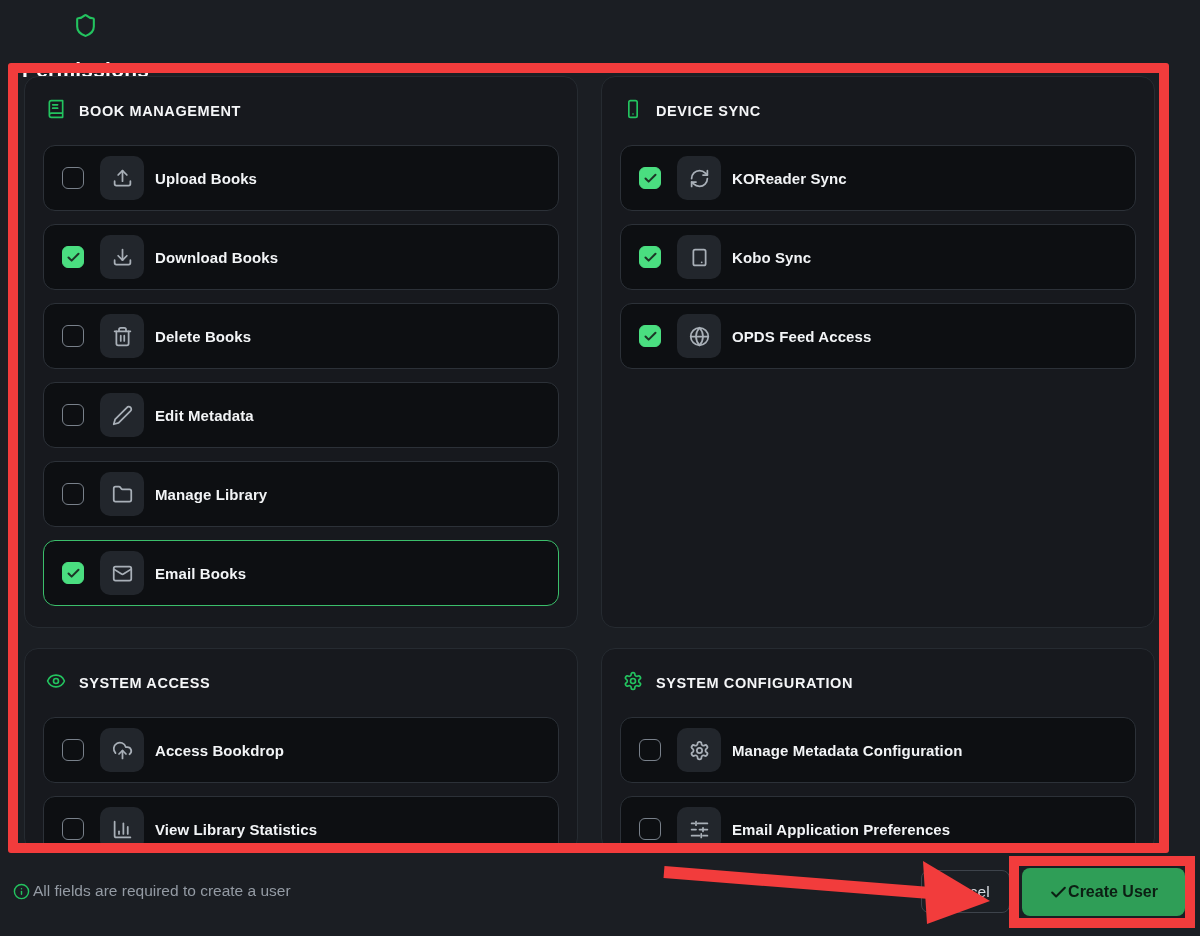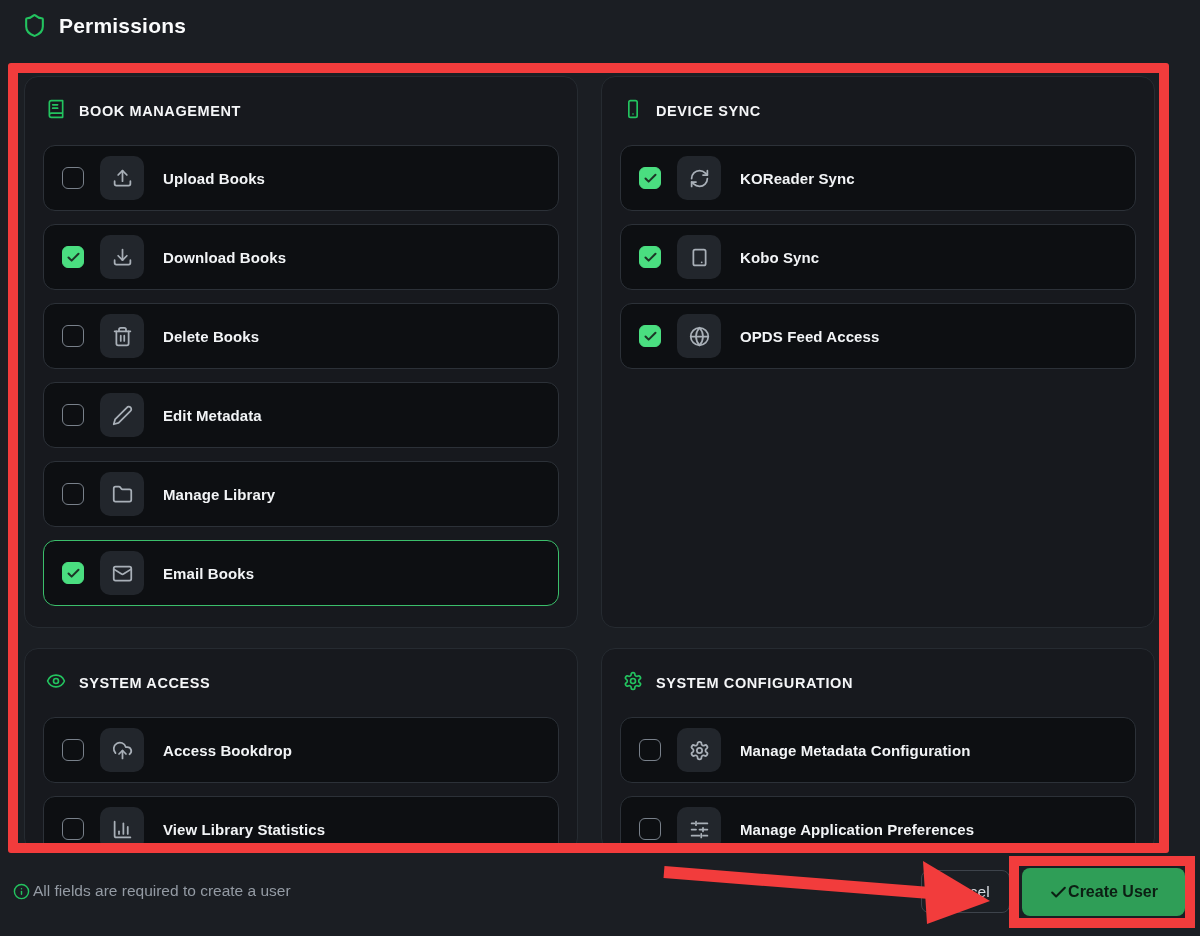--- a/index.html
+++ b/index.html
@@ -1,20 +1,20 @@
 <!DOCTYPE html>
 <html><head>
 <meta charset="utf-8">
 <style>
   * { margin:0; padding:0; box-sizing:border-box; }
   html,body { width:1200px; height:936px; background:#1b1e23; overflow:hidden;
     font-family:"Liberation Sans","DejaVu Sans",sans-serif; position:relative; }
 
   
-  .app-header { position:absolute; left:22px; top:13px; display:flex; align-items:center; gap:12px; z-index:1; }
+  .app-header { position:absolute; left:22px; top:13px; display:flex; align-items:center; gap:20px; z-index:1;flex-direction:column; }
   .app-header .shield { width:25px; height:25px; color:#23c35f; }
   .app-title { font-size:21px; font-weight:700; color:#fafbfc; letter-spacing:0.2px; }
 
   
   .content { position:absolute; left:24px; top:76px; display:grid;
     grid-template-columns:554px 554px; column-gap:23px; row-gap:20px; z-index:1; }
   .card { background:#17191e; border:1px solid #262b31; border-radius:14px; padding:20px 18px; }
   .card.tall { height:552px; }
   .card.short { height:204px; overflow:hidden; }
   .card-head { display:flex; align-items:flex-end; gap:13px; margin:2px 0 26px 3px; }
@@ -28,21 +28,21 @@
 
   .cb { width:22px; height:22px; border-radius:6px; border:1.5px solid #78808a; flex:none;
     display:flex; align-items:center; justify-content:center; background:transparent; }
   .cb svg { display:none; width:15px; height:15px; }
   .cb.checked { background:#4ade80; border-color:#4ade80; }
   .cb.checked svg { display:block; }
 
   .tile { width:44px; height:44px; border-radius:10px; background:#22262c; margin-left:16px; flex:none;
     display:flex; align-items:center; justify-content:center; color:#a9b0b8; }
   .tile svg { width:21px; height:21px; }
-  .lbl { margin-left:19px; font-size:15px; font-weight:700; color:#f2f4f6; letter-spacing:0.1px; }
+  .lbl { margin-left:11px; font-size:15px; font-weight:700; color:#f2f4f6; letter-spacing:0.1px; }
 
   
   .footer { position:absolute; left:0; top:852px; width:1200px; height:84px; background:#1b1e23; z-index:5; }
   .note { position:absolute; left:13px; top:0; height:78px; display:flex; align-items:center; gap:3px;
     color:#949ba4; font-size:15.5px; }
   .note .info-ic { width:17px; height:17px; color:#23c35f; flex:none; }
   .btn { position:absolute; border-radius:8px; display:flex; align-items:center; justify-content:center;
     cursor:pointer; font-family:inherit; }
   .btn-cancel { left:921px; top:18px; width:89px; height:43px; background:#1b1f24;
     border:1px solid #3d434b; color:#d7dbe0; font-size:15.5px; }
@@ -269,21 +269,21 @@
         <span class="tile">
             <svg class="stroke" viewBox="0 0 24 24">
               <path d="M21 5H10M6 5H3"></path>
               <path d="M8 3v4"></path>
               <path d="M21 12h-9M8 12H3"></path>
               <path d="M16 10v4"></path>
               <path d="M21 19h-5M12 19H3"></path>
               <path d="M14 17v4"></path>
             </svg>
           </span>
-        <span class="lbl">Manage Application Preferences</span>
+        <span class="lbl">Email Application Preferences</span>
       </div>
     </div>
   </div>
 </div>
 
 <div class="footer">
   <div class="note">
     <svg class="info-ic stroke" viewBox="0 0 24 24">
       <circle cx="12" cy="12" r="10"></circle>
         <path d="M12 16v-4"></path>

